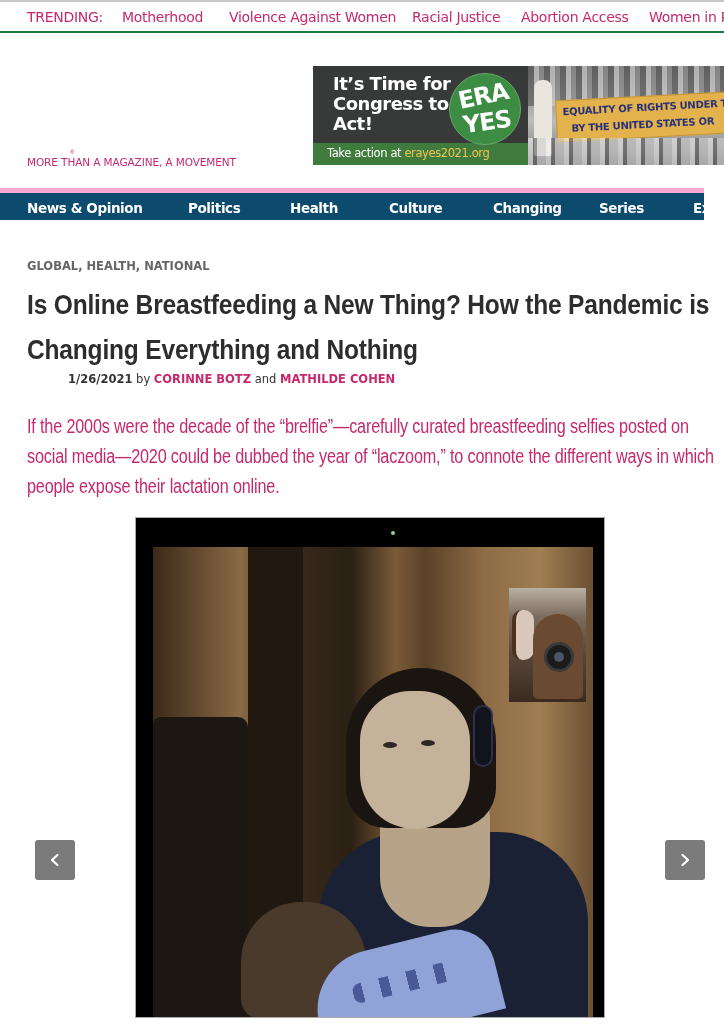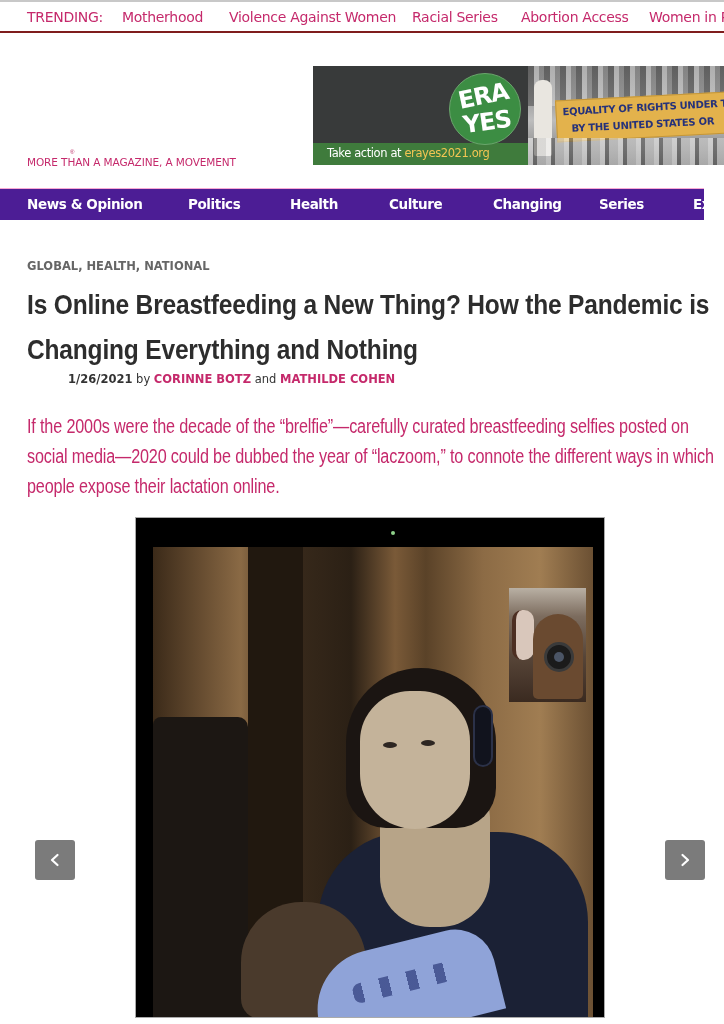--- a/index.html
+++ b/index.html
@@ -3,21 +3,21 @@
 <meta charset="utf-8">
 <style>
   * { box-sizing: border-box; margin: 0; padding: 0; }
   html, body { width: 724px; height: 1024px; overflow: hidden; background: #ffffff; }
   body { position: relative; font-family: "Liberation Sans", "DejaVu Sans", sans-serif; color: #333; }
 
   
   .top-edge { position: absolute; left: 0; top: 0; width: 724px; height: 2px; background: #c8c8c8; }
 
   
-  .trending { position: absolute; left: 0; top: 2px; width: 724px; height: 31px; border-bottom: 2px solid #7f1d1d; white-space: nowrap; overflow: hidden; }
+  .trending { position: absolute; left: 0; top: 2px; width: 724px; height: 31px; border-bottom: 2px solid #15803d; white-space: nowrap; overflow: hidden; }
   .trending span { position: absolute; top: 7px; font-size: 14px; color: #c5296b; font-family: "DejaVu Sans", sans-serif; letter-spacing: -0.3px; }
 
   
   .logo { position: absolute; left: 27px; top: 52px; width: 220px; height: 118px; }
   .logo-ms { position: absolute; left: 0; top: -14px; font-family: "DejaVu Serif", serif; font-weight: bold; font-size: 104px; color: #b92761; letter-spacing: -8px; line-height: 1; }
   .logo-reg { position: absolute; left: 43px; top: 97px; font-size: 6px; color: #b92761; }
   .logo-tag { position: absolute; left: 0; top: 104px; font-size: 10.5px; color: #c5296b; letter-spacing: -0.1px; white-space: nowrap; font-family: "DejaVu Sans", sans-serif; }
 
   
   .ad { position: absolute; left: 313px; top: 66px; width: 411px; height: 99px; overflow: hidden; }
@@ -32,21 +32,21 @@
   .ad-photo { position: absolute; left: 215px; top: 0; width: 196px; height: 99px; background: linear-gradient(180deg, #7a7a7a 0%, #9a9a9a 30%, #bdbdbd 55%, #8d8d8d 85%, #6e6e6e 100%); }
   .ad-crowd { position: absolute; left: 0; top: 0; width: 196px; height: 40px; background: repeating-linear-gradient(90deg, #4a4a4a 0 6px, #d9d9d9 6px 11px, #8a8a8a 11px 16px); opacity: 0.55; }
   .ad-banner { position: absolute; left: 28px; top: 30px; width: 175px; height: 42px; background: #e3b24c; transform: rotate(-3deg); border: 1px solid #c2953a; }
   .ad-banner span { position: absolute; left: 6px; color: #26327a; font-size: 10px; font-weight: bold; white-space: nowrap; font-family: "DejaVu Sans", sans-serif; letter-spacing: -0.3px; }
   .ad-banner .b1 { top: 5px; }
   .ad-banner .b2 { top: 22px; left: 14px; }
   .ad-legs { position: absolute; left: 0; top: 72px; width: 196px; height: 27px; background: repeating-linear-gradient(90deg, #f0f0f0 0 5px, #5a5a5a 5px 9px, #cfcfcf 9px 18px); opacity: 0.6; }
   .ad-figure { position: absolute; left: 6px; top: 14px; width: 18px; height: 76px; background: #e9e6e0; border-radius: 8px 8px 2px 2px; }
 
   
-  .mainnav { position: absolute; left: 0; top: 188px; width: 704px; height: 32px; background: #4c1d95; border-top: 1px solid #f9a8d4; overflow: hidden; white-space: nowrap; }
+  .mainnav { position: absolute; left: 0; top: 188px; width: 704px; height: 32px; background: #0c4a6e; border-top: 5px solid #f9a8d4; overflow: hidden; white-space: nowrap; }
   .mainnav span { position: absolute; top: 7px; color: #fff; font-size: 13.5px; font-weight: bold; font-family: "DejaVu Sans", sans-serif; letter-spacing: -0.4px; }
 
   
   .cats { position: absolute; left: 27px; top: 259px; font-size: 11.5px; font-weight: bold; color: #666; letter-spacing: 0; font-family: "DejaVu Sans", sans-serif; }
   .title { position: absolute; left: 27px; top: 282px; width: 690px; font-family: "Liberation Sans Narrow", "Liberation Sans", sans-serif; font-size: 28.5px; line-height: 45px; color: #2d2d2d; transform: scaleX(0.86); transform-origin: left top; width: 800px; letter-spacing: -0.2px; }
   .byline { position: absolute; left: 27px; top: 372px; font-size: 11.5px; color: #333; font-family: "DejaVu Sans", sans-serif; }
   .byline .date { font-weight: bold; margin-left: 41px; }
   .byline .author { color: #c5296b; font-weight: bold; }
 
   .dek { position: absolute; left: 27px; top: 411px; font-size: 20px; line-height: 30px; color: #c5296b; transform: scaleX(0.81); transform-origin: left top; width: 850px; font-family: "Liberation Sans", sans-serif; letter-spacing: -0.2px; }
@@ -82,33 +82,34 @@
 </style>
 </head>
 <body>
 
 <div class="top-edge"></div>
 
 <div class="trending">
   <span style="left:27px">TRENDING:</span>
   <span style="left:122px">Motherhood</span>
   <span style="left:229px">Violence Against Women</span>
-  <span style="left:412px">Racial Series</span>
+  <span style="left:412px">Racial Justice</span>
   <span style="left:521px">Abortion Access</span>
   <span style="left:649px">Women in P</span>
 </div>
 
 <div class="logo">
   <div class="logo-reg">®</div>
   <div class="logo-tag">MORE THAN A MAGAZINE, A MOVEMENT</div>
 </div>
 
 <div class="ad">
   <div class="ad-dark"></div>
   <div class="ad-green"></div>
+  <div class="ad-headline">It’s Time for Congress to Act!</div>
   <div class="ad-cta"><span>Take action at </span><b>erayes2021.org</b></div>
   <div class="ad-badge">
     <span class="l1">ERA</span>
     <span class="l2">YES</span>
   </div>
   <div class="ad-photo">
     <div class="ad-crowd"></div>
     <div class="ad-figure"></div>
     <div class="ad-banner">
       <span class="b1">EQUALITY OF RIGHTS UNDER THE</span>

